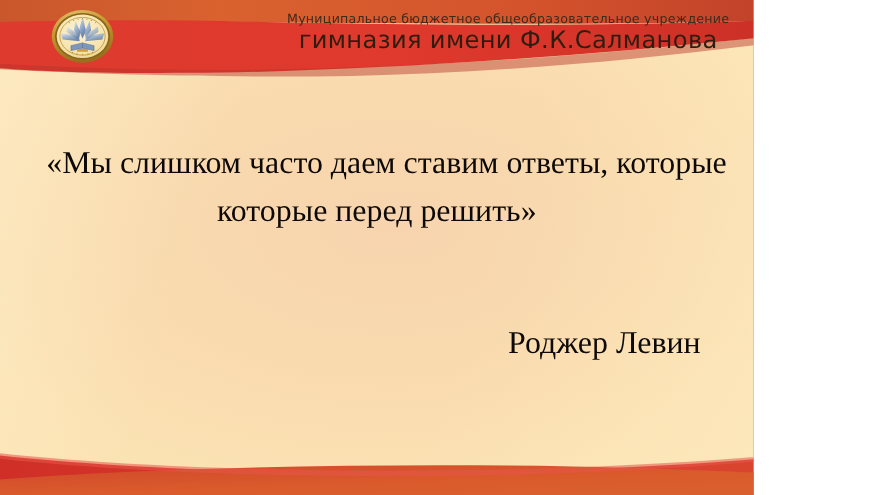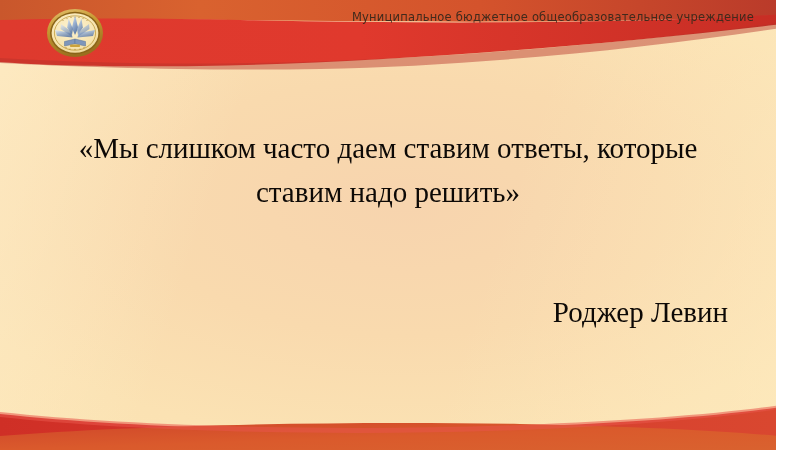--- a/index.html
+++ b/index.html
@@ -7,21 +7,21 @@
     margin: 0;
     padding: 0;
     background: #ffffff;
   }
   body {
     font-family: "Liberation Sans", sans-serif;
   }
 
   .slide {
     position: relative;
-    width: 776px;
+    width: 685px;
     height: 450px;
     overflow: hidden;
     background: #ec4899;
   }
 
   
   .bg-base {
     position: absolute;
     inset: 0;
     background:
@@ -214,22 +214,23 @@
       <circle cx="20" cy="39.6" r="0.55"></circle>
         <circle cx="24" cy="41.0" r="0.55"></circle>
       <circle cx="29" cy="41.4" r="0.55"></circle>
         <circle cx="34" cy="41.0" r="0.55"></circle>
       <circle cx="38" cy="39.6" r="0.55"></circle>
     </g>
   </svg>
 
   <div class="header-text">
     <span class="header-line1">Муниципальное бюджетное общеобразовательное учреждение</span>
+    <span class="header-line2">гимназия имени Ф.К.Салманова</span>
   </div>
 
   <div class="quote-block">
     <div class="quote-line">«Мы слишком часто даем ставим ответы, которые</div>
-    <div class="quote-line">ставим надо решить»</div>
+    <div class="quote-line">которые перед решить»</div>
   </div>
 
   <div class="attribution">Роджер Левин</div>
 
 </div>
 
 </body></html>

